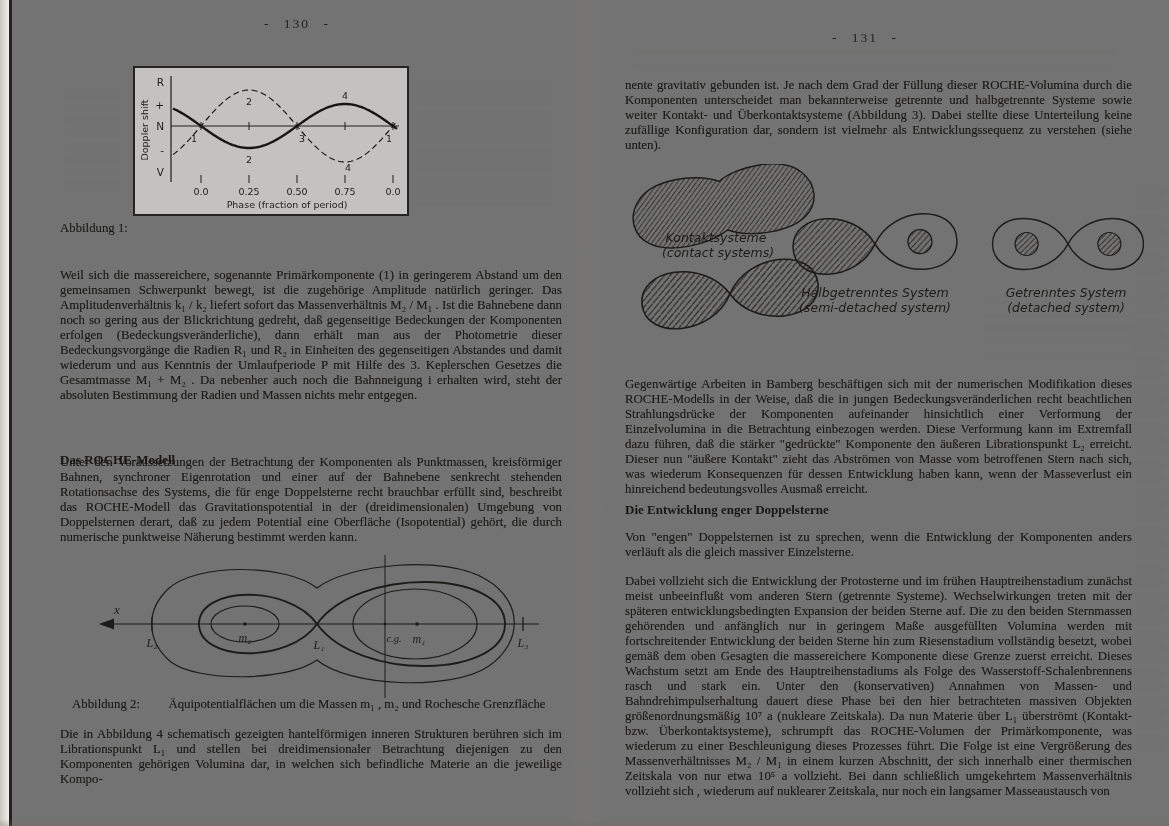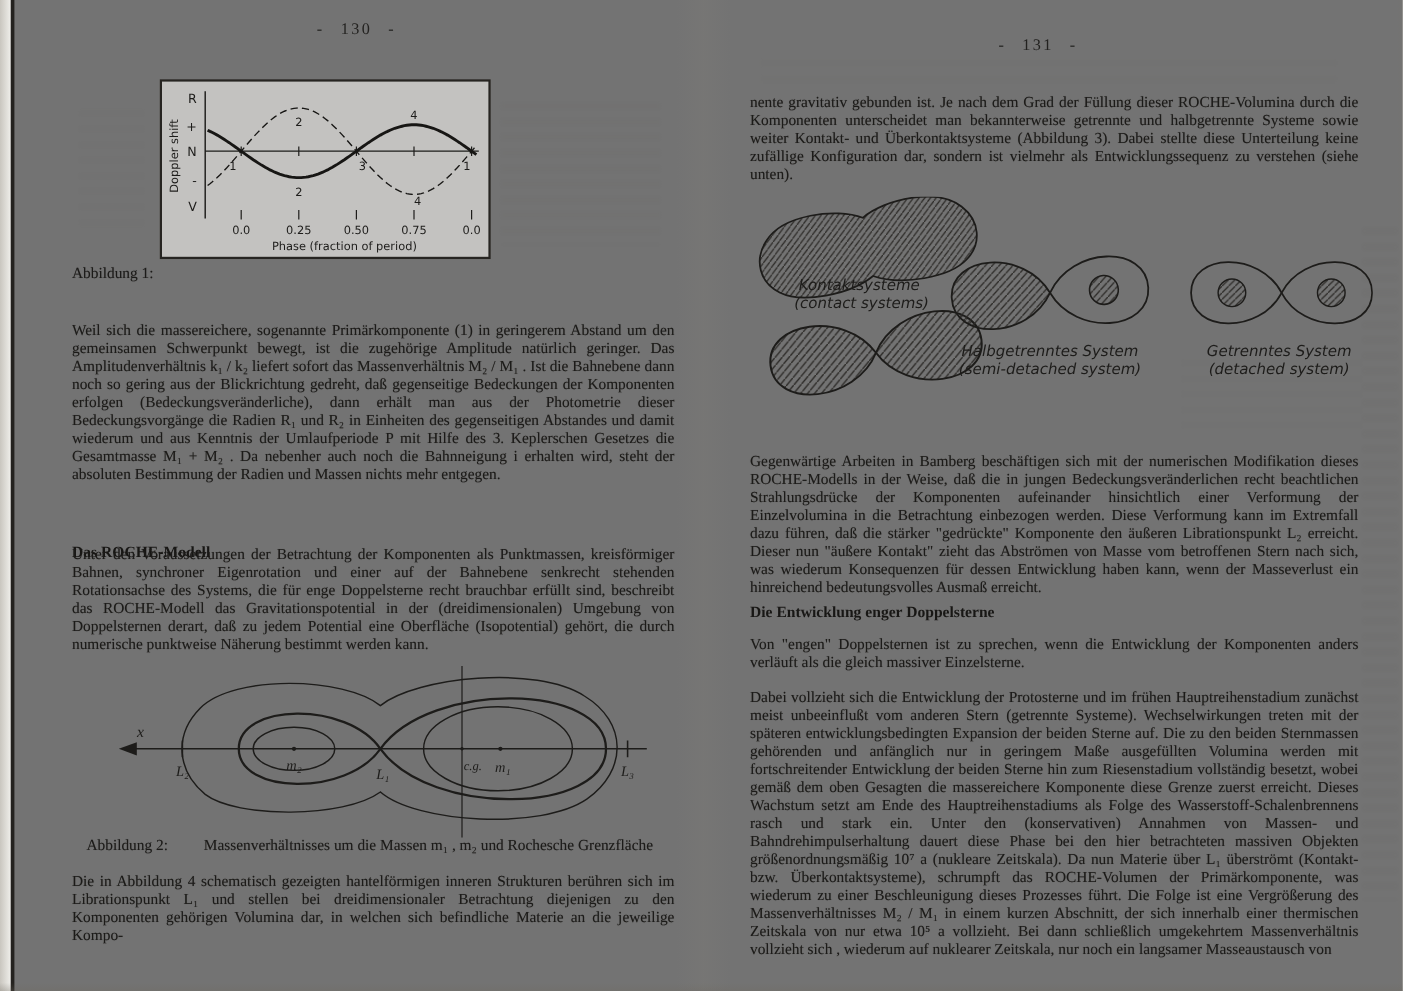--- a/index.html
+++ b/index.html
@@ -146,21 +146,21 @@
       <text x="150" y="90">m₂</text>
       <text x="224" y="97">L₁</text>
       <text x="299" y="90" font-size="10.5">c.g.</text>
       <text x="324" y="91">m₁</text>
       <text x="428" y="95">L₃</text>
     </g>
   </svg>
 
   <div class="caption" style="left:60px;top:697px;width:502px;text-align:center;">
     <span class="cap-label">Abbildung 2:</span>
-    <span class="cap-text">Massenverhältnisses um die Massen m₁ , m₂ und Rochesche Grenzfläche</span>
+    <span class="cap-text">Äquipotentialflächen um die Massen m₁ , m₂ und Rochesche Grenzfläche</span>
   </div>
 
   <div class="para" style="left:60px;top:727px;width:502px;">Die in Abbildung 4 schematisch gezeigten hantelförmigen inneren Strukturen berühren sich im Librationspunkt L₁  und stellen bei dreidimensionaler Betrachtung diejenigen zu den Komponenten gehörigen Volumina dar, in welchen sich befindliche Materie an die jeweilige Kompo-</div>
 
   <div class="page-num" style="left:800px;top:30px;">- 131 -</div>
 
   <div class="para" style="left:625px;top:78px;width:507px;">nente gravitativ gebunden ist. Je nach dem Grad der Füllung dieser ROCHE-Volumina durch die Komponenten unterscheidet man bekannterweise getrennte und halbgetrennte Systeme sowie weiter Kontakt- und Überkontaktsysteme (Abbildung 3). Dabei stellte diese Unterteilung keine zufällige Konfiguration dar, sondern ist vielmehr als Entwicklungssequenz zu verstehen (siehe unten).</div>
 
   <svg class="figsvg" style="left:628px;top:164px;" width="516" height="172" viewBox="0 0 516 172">
     <defs>

